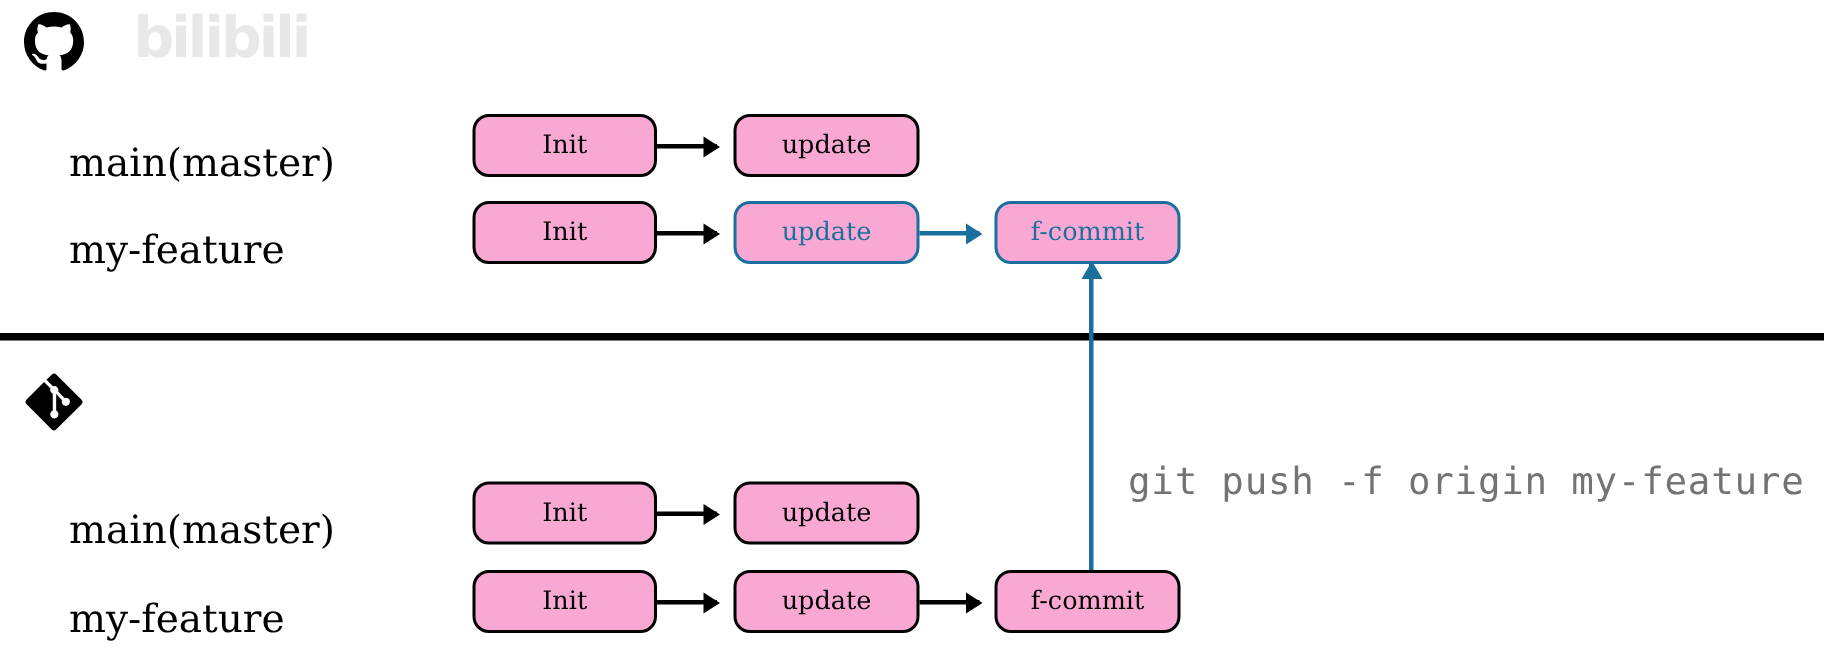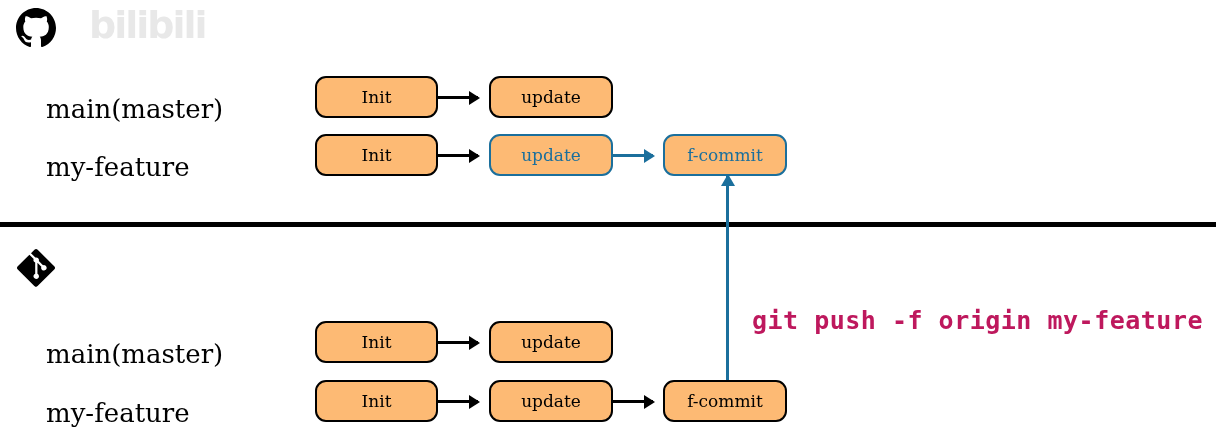--- a/index.html
+++ b/index.html
@@ -60,21 +60,21 @@
     line-height: 1;
     margin-top: 14px;
   }
 
   
   .node {
     position: absolute;
     height: 42px;
     border: 2.4px solid #000000;
     border-radius: 11px;
-    background: #fdba74;
+    background: #f9a8d4;
     display: flex;
     align-items: center;
     justify-content: center;
     box-sizing: border-box;
   }
   .node span {
     font-family: "DejaVu Serif", serif;
     font-size: 17px;
     line-height: 1;
     color: #000000;
@@ -130,22 +130,22 @@
     width: 1216px;
     height: 5px;
     background: #000000;
   }
 
   
   .command {
     position: absolute;
     font-family: "DejaVu Sans Mono", monospace;
     font-size: 25px;
-    font-weight: 700;
-    color: #be185d;
+    font-weight: 400;
+    color: #737373;
     white-space: nowrap;
     line-height: 1;
     letter-spacing: 0.5px;
   }
 </style>
 </head>
 <body>
 
 <div class="section-header" style="left:16px; top:8px;">
   <span class="brand-icon">

